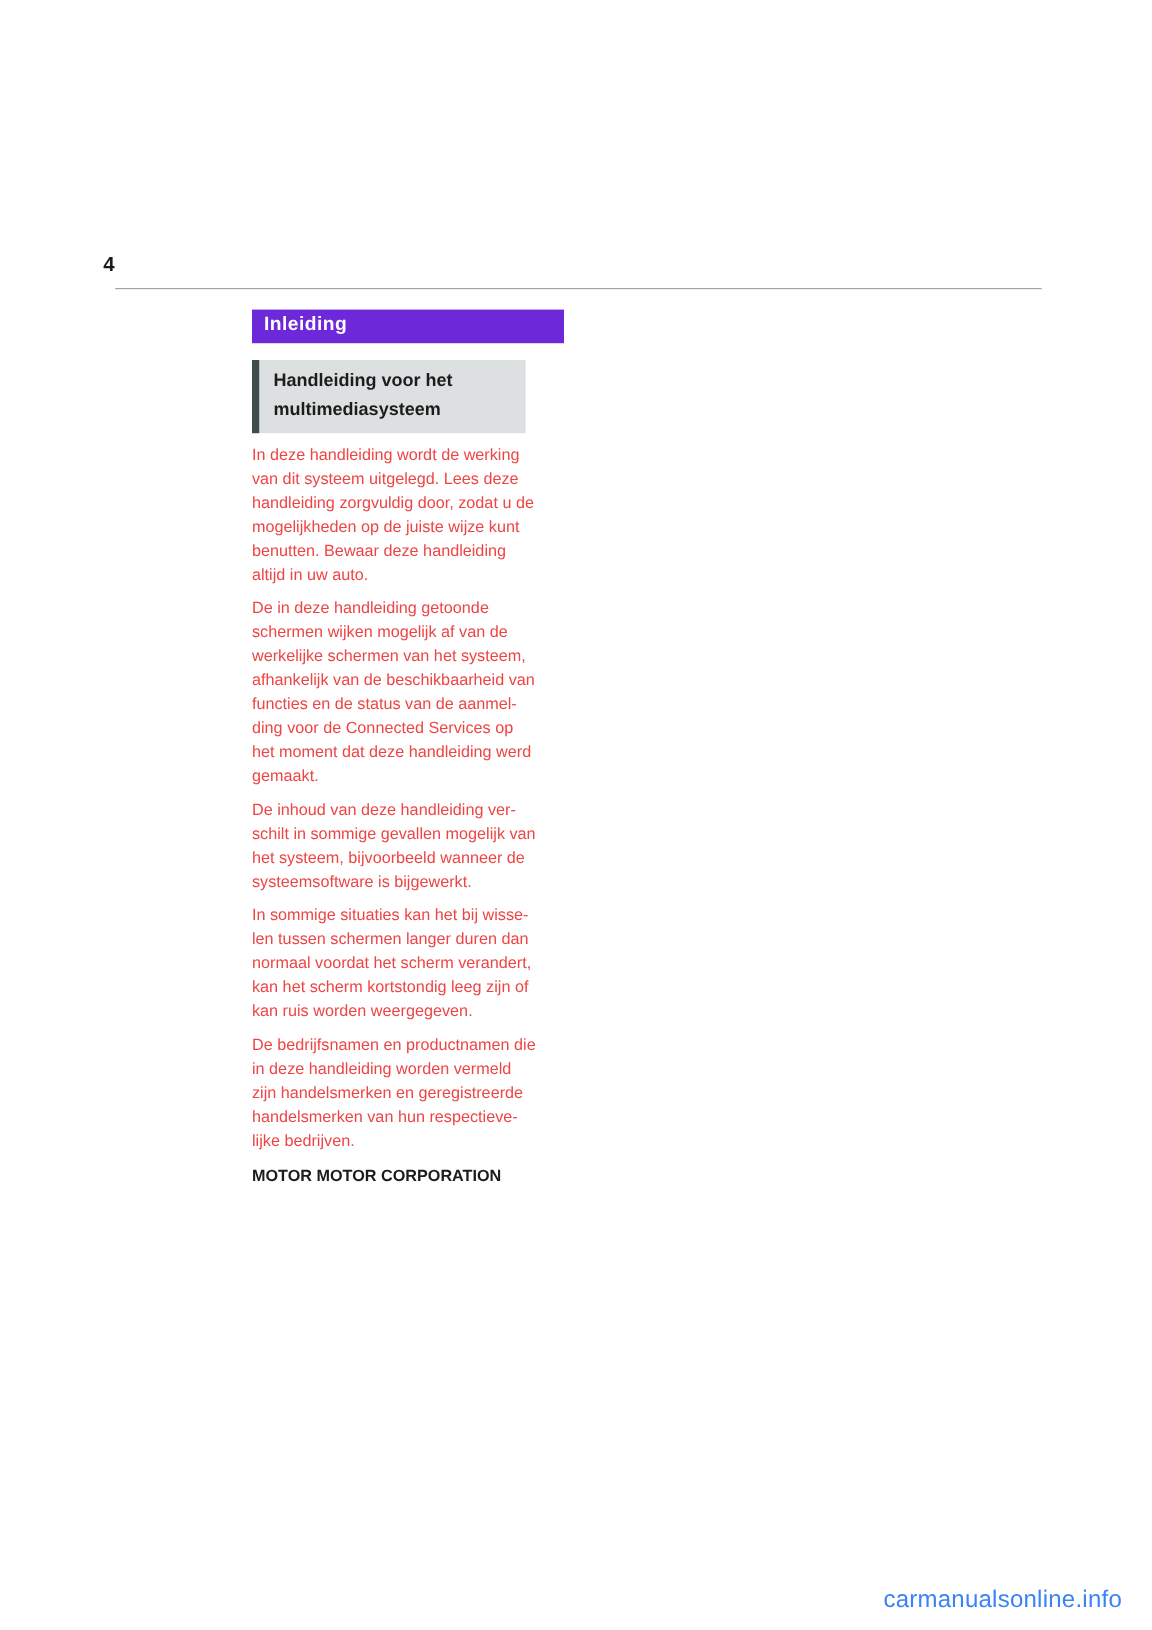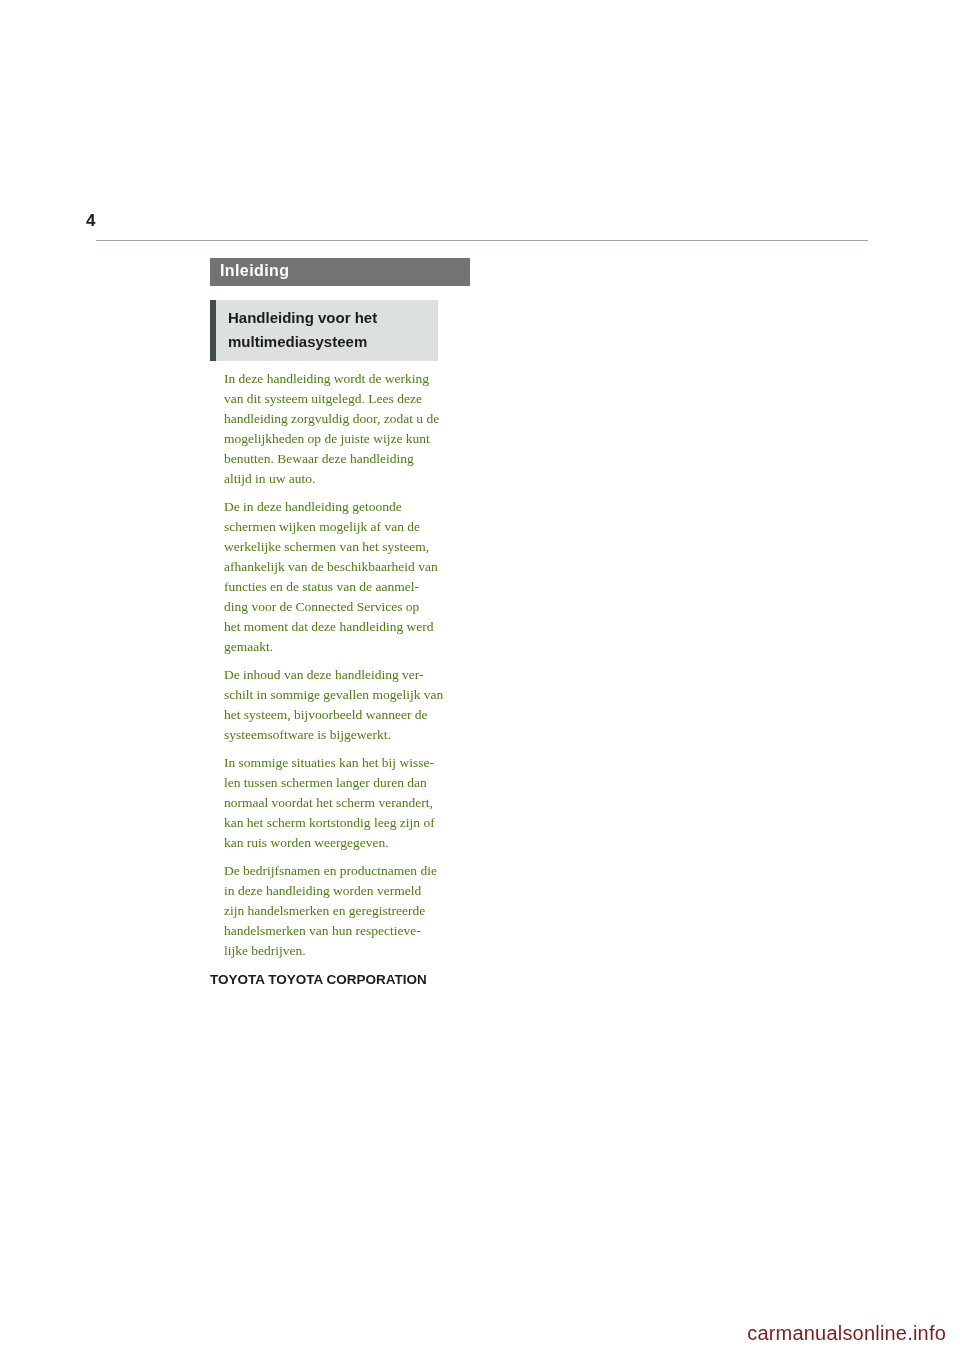--- a/index.html
+++ b/index.html
@@ -30,21 +30,21 @@
     height: 1px;
     background: #9aa8a8;
   }
   .content {
     position: absolute;
     left: 210px;
     top: 258px;
     width: 260px;
   }
   .section-header {
-    background: #737373;
+    background: #6d28d9;
     color: #ffffff;
     font-weight: bold;
     font-size: 16px;
     letter-spacing: 0.4px;
     padding: 4px 3px 6px 10px;
     box-sizing: border-box;
     width: 260px;
   }
   .subsection {
     margin-top: 14px;
@@ -57,38 +57,37 @@
   .subsection-title {
     font-weight: bold;
     font-size: 15px;
     line-height: 24px;
     color: #1c1c1c;
     white-space: pre-line;
   }
   p.body {
     font-size: 13.5px;
     line-height: 20px;
-    color: #4d7c0f;
+    color: #ef4444;
     white-space: pre-line;
-    margin: 8px 0 0 14px;
-    font-family: Liberation Serif, serif;
+    margin: 8px 0 0 0;
   }
   p.corporation {
     font-size: 13.5px;
     line-height: 20px;
     color: #1c1c1c;
     font-weight: bold;
     margin: 9px 0 0 0;
   }
   .watermark {
     position: absolute;
-    right: 14px;
+    right: 25px;
     bottom: 13px;
     font-size: 20px;
-    color: #7f1d1d;
+    color: #3b82f6;
     letter-spacing: 0.2px;
   }
 </style>
 </head>
 <body>
 
 <div class="page-number">4</div>
 
 <div class="top-rule"></div>
 
@@ -129,17 +128,17 @@
 normaal voordat het scherm verandert,
 kan het scherm kortstondig leeg zijn of
 kan ruis worden weergegeven.</p>
 
   <p class="body">De bedrijfsnamen en productnamen die
 in deze handleiding worden vermeld
 zijn handelsmerken en geregistreerde
 handelsmerken van hun respectieve-
 lijke bedrijven.</p>
 
-  <p class="corporation">TOYOTA TOYOTA CORPORATION</p>
+  <p class="corporation">MOTOR MOTOR CORPORATION</p>
 
 </div>
 
 <div class="watermark">carmanualsonline.info</div>
 
 </body></html>

